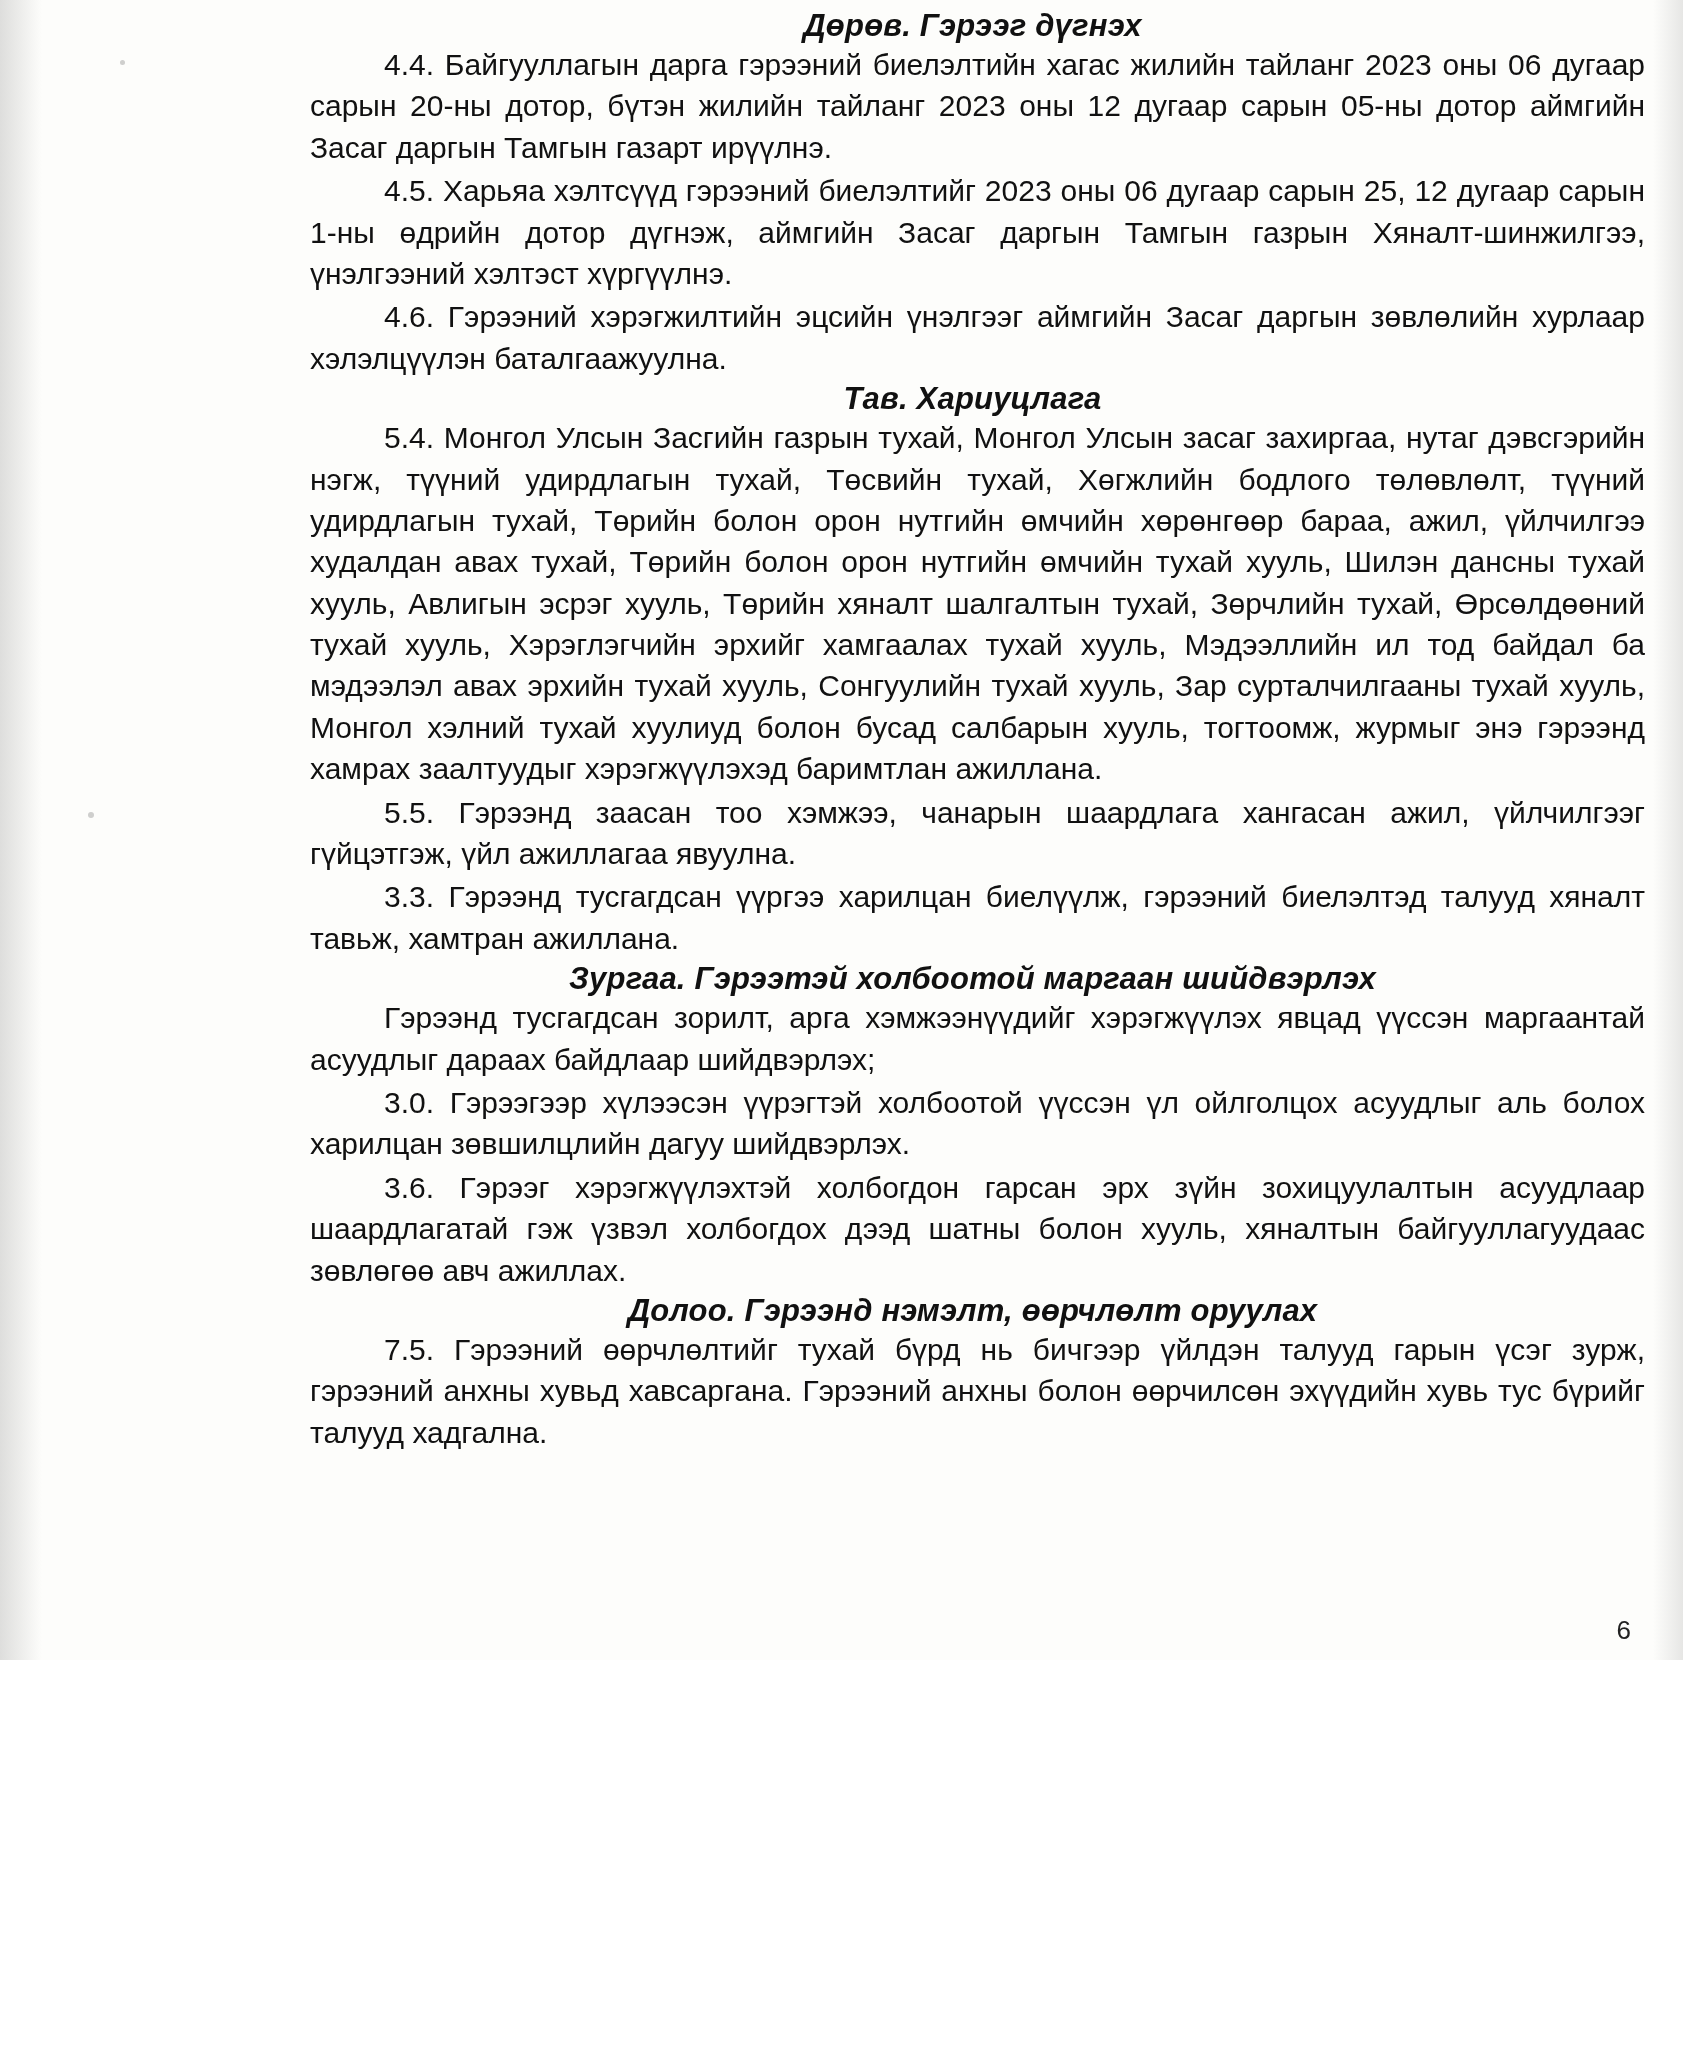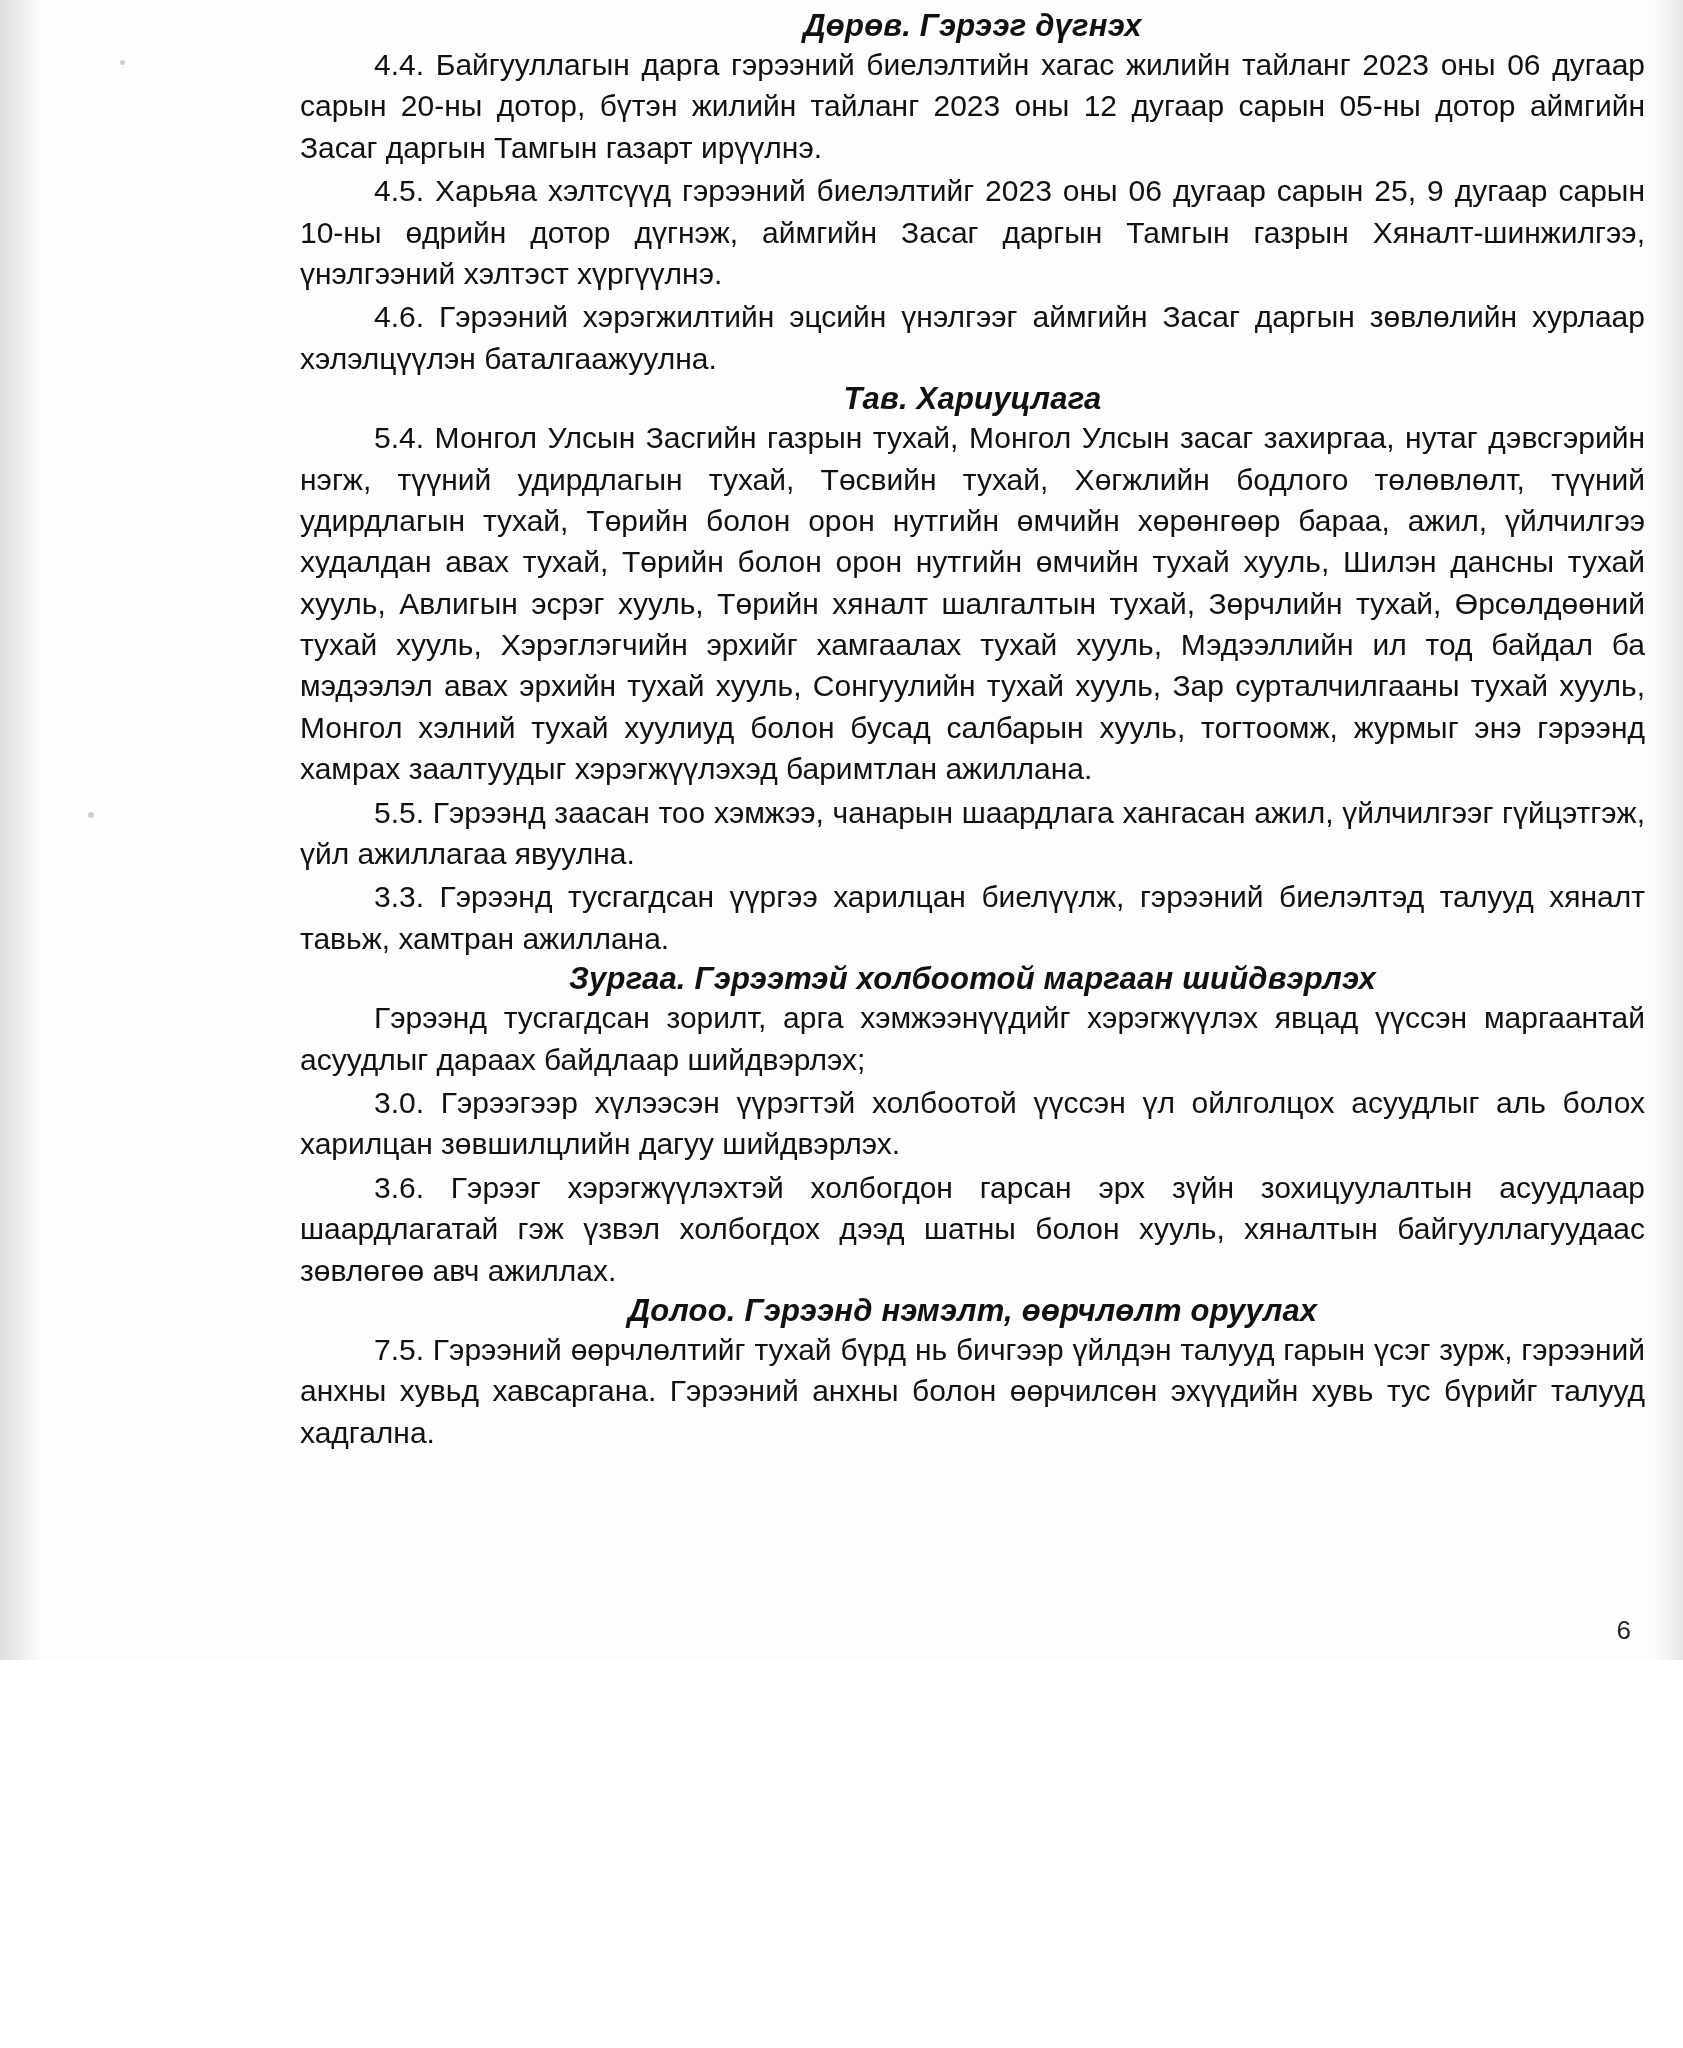--- a/index.html
+++ b/index.html
@@ -57,21 +57,21 @@
   }
   .heading-mid {
     margin-top: 44px;
     margin-bottom: 20px;
   }
   p.para {
     font-size: 30px;
     line-height: 1.38;
     text-align: justify;
     text-justify: inter-word;
-    margin: 0 0 2px 0;
+    margin: 0 0 2px 10px;
     text-indent: 74px;
     hyphens: none;
   }
   .block {
     margin-bottom: 0;
   }
   .footer-page {
     position: absolute;
     right: 52px;
     bottom: 14px;
@@ -92,21 +92,21 @@
 
   <div class="speck" style="left:120px; top:60px; width:5px; height:5px;"></div>
   <div class="speck" style="left:88px; top:812px; width:6px; height:6px;"></div>
   <div class="speck" style="left:1630px; top:520px; width:4px; height:4px;"></div>
 
   <div class="content">
 
     <div class="block">
       <h2 class="heading heading-top">Дөрөв. Гэрээг дүгнэх</h2>
       <p class="para">4.4.   Байгууллагын дарга гэрээний биелэлтийн хагас жилийн тайланг 2023 оны 06 дугаар сарын 20-ны дотор, бүтэн жилийн тайланг 2023 оны 12 дугаар сарын 05-ны дотор аймгийн Засаг даргын Тамгын газарт ирүүлнэ.</p>
-      <p class="para">4.5.   Харьяа хэлтсүүд гэрээний биелэлтийг 2023 оны 06 дугаар сарын 25, 9 дугаар сарын 10-ны өдрийн дотор дүгнэж, аймгийн Засаг даргын Тамгын газрын Хяналт-шинжилгээ, үнэлгээний хэлтэст хүргүүлнэ.</p>
+      <p class="para">4.5.   Харьяа хэлтсүүд гэрээний биелэлтийг 2023 оны 06 дугаар сарын 25, 12 дугаар сарын 1-ны өдрийн дотор дүгнэж, аймгийн Засаг даргын Тамгын газрын Хяналт-шинжилгээ, үнэлгээний хэлтэст хүргүүлнэ.</p>
       <p class="para">4.6.  Гэрээний хэрэгжилтийн эцсийн үнэлгээг аймгийн Засаг даргын зөвлөлийн хурлаар хэлэлцүүлэн баталгаажуулна.</p>
     </div>
 
     <div class="block">
       <h2 class="heading heading-mid">Тав. Хариуцлага</h2>
       <p class="para">5.4.  Монгол Улсын Засгийн газрын тухай, Монгол Улсын засаг захиргаа, нутаг дэвсгэрийн нэгж, түүний удирдлагын тухай, Төсвийн тухай, Хөгжлийн бодлого төлөвлөлт, түүний удирдлагын тухай, Төрийн болон орон нутгийн өмчийн хөрөнгөөр бараа, ажил, үйлчилгээ худалдан авах тухай, Төрийн болон орон нутгийн өмчийн тухай хууль, Шилэн дансны тухай хууль, Авлигын эсрэг хууль, Төрийн хяналт шалгалтын тухай, Зөрчлийн тухай, Өрсөлдөөний тухай хууль, Хэрэглэгчийн эрхийг хамгаалах тухай хууль, Мэдээллийн ил тод байдал ба мэдээлэл авах эрхийн тухай хууль, Сонгуулийн тухай хууль, Зар сурталчилгааны тухай хууль, Монгол хэлний тухай хуулиуд болон бусад салбарын хууль, тогтоомж, журмыг энэ гэрээнд хамрах заалтуудыг хэрэгжүүлэхэд баримтлан ажиллана.</p>
       <p class="para">5.5.  Гэрээнд заасан тоо хэмжээ, чанарын шаардлага хангасан ажил, үйлчилгээг гүйцэтгэж, үйл ажиллагаа явуулна.</p>
       <p class="para">3.3.  Гэрээнд тусгагдсан үүргээ харилцан биелүүлж, гэрээний биелэлтэд талууд хяналт тавьж, хамтран ажиллана.</p>
     </div>
 

